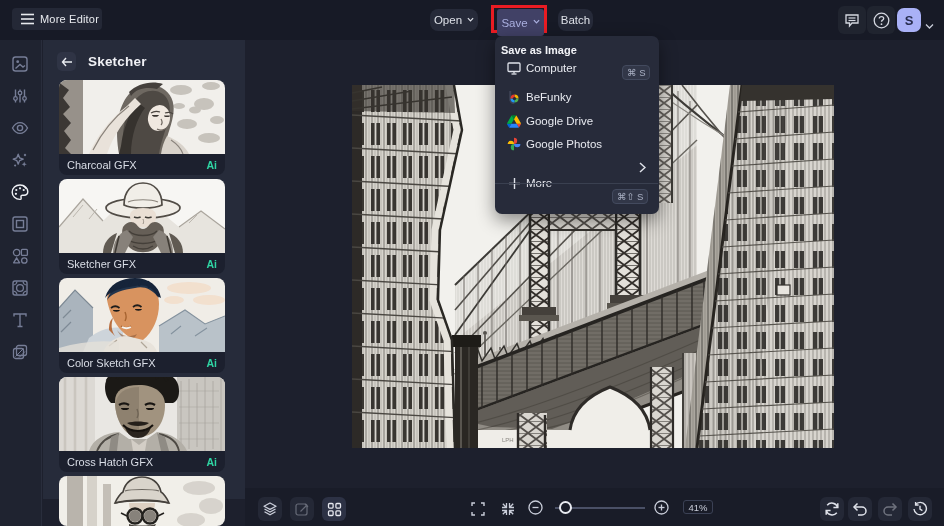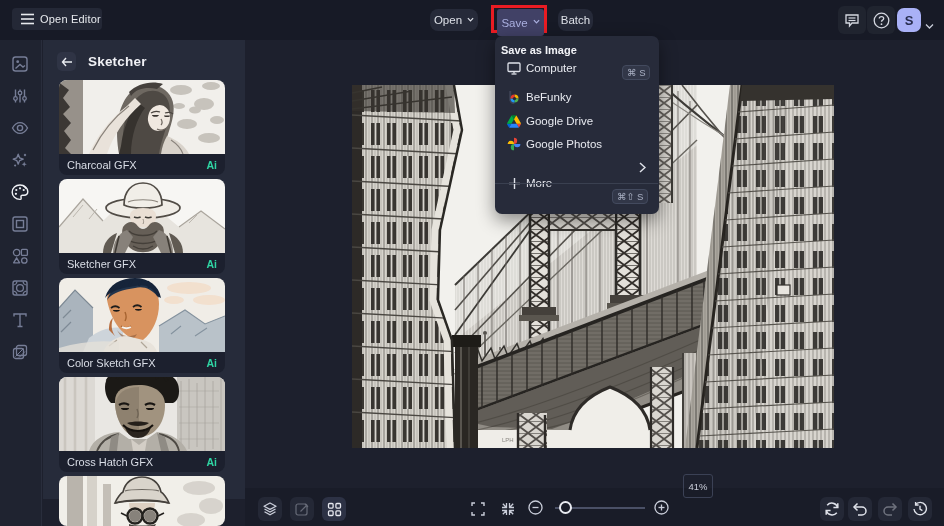--- a/index.html
+++ b/index.html
@@ -45,21 +45,21 @@
   .card .cap .ai { margin-left:auto; color:#2fd6a4; font-size:10.5px; font-weight:bold; }
 
   
   #canvas { position:absolute; left:245px; top:40px; width:699px; height:448px; background:#1d202d; }
   #art { position:absolute; left:352px; top:85px; width:482px; height:363px; }
 
   
   #bottombar { position:absolute; left:245px; top:488px; width:699px; height:38px; background:#191c28; }
   .bb-btn { position:absolute; top:9px; width:24px; height:24px; border-radius:6px; background:#242836;
     display:flex; align-items:center; justify-content:center; }
-  #zoom-pct { position:absolute; left:683px; top:474px; width:30px; height:24px; border:1px solid #3b4155;
+  #zoom-pct { position:absolute; left:683px; top:500px; width:30px; height:14px; border:1px solid #3b4155;
     border-radius:3px; color:#c9cdd9; font-size:9.5px; display:flex; align-items:center; justify-content:center; }
 
   
   #menu { position:absolute; left:495px; top:36px; width:164px; height:178px; background:#272b3a;
     border-radius:7px; box-shadow:0 6px 18px rgba(0,0,0,.45); z-index:50; }
   #menu .hdr { position:absolute; left:6px; top:8px; font-size:11px; font-weight:bold; color:#f2f3f7; }
   .mi { position:absolute; left:12px; height:24px; display:flex; align-items:center; color:#e8eaf0; font-size:11.5px; white-space:nowrap; }
   .mi .ic { width:14px; height:14px; margin-right:5px; display:flex; align-items:center; justify-content:center; }
   .kbd { position:absolute; height:15px; background:#323748; border:1px solid #434a5e; border-radius:4px;
     color:#aab1c4; font-size:9.5px; display:flex; align-items:center; justify-content:center; padding:0 4px; }
@@ -287,21 +287,21 @@
 
   <div id="topbar">
     <div id="pe-btn">
       <svg class="abs" style="left:9px;top:5px" width="13" height="12" viewBox="0 0 13 12">
         <g stroke="#e8eaee" stroke-width="1.6">
             <line x1="0" y1="1.5" x2="13" y2="1.5"></line>
             <line x1="0" y1="6" x2="13" y2="6"></line>
             <line x1="0" y1="10.5" x2="13" y2="10.5"></line>
           </g>
       </svg>
-      <span class="txt">Open Editor</span>
+      <span class="txt">More Editor</span>
     </div>
     <div class="tb-btn" id="open-btn">Open<span class="chev">
           <svg width="7" height="7" viewBox="0 0 8 8">
             <path d="M1 2.5 L4 5.5 L7 2.5" stroke="#dde0e7" stroke-width="1.4" fill="none"></path>
           </svg>
         </span></div>
     <div id="save-red"></div>
     <div id="save-btn">Save<span class="chev">
           <svg width="7" height="7" viewBox="0 0 8 8">
             <path d="M1 2.5 L4 5.5 L7 2.5" stroke="#abb0e0" stroke-width="1.4" fill="none"></path>

